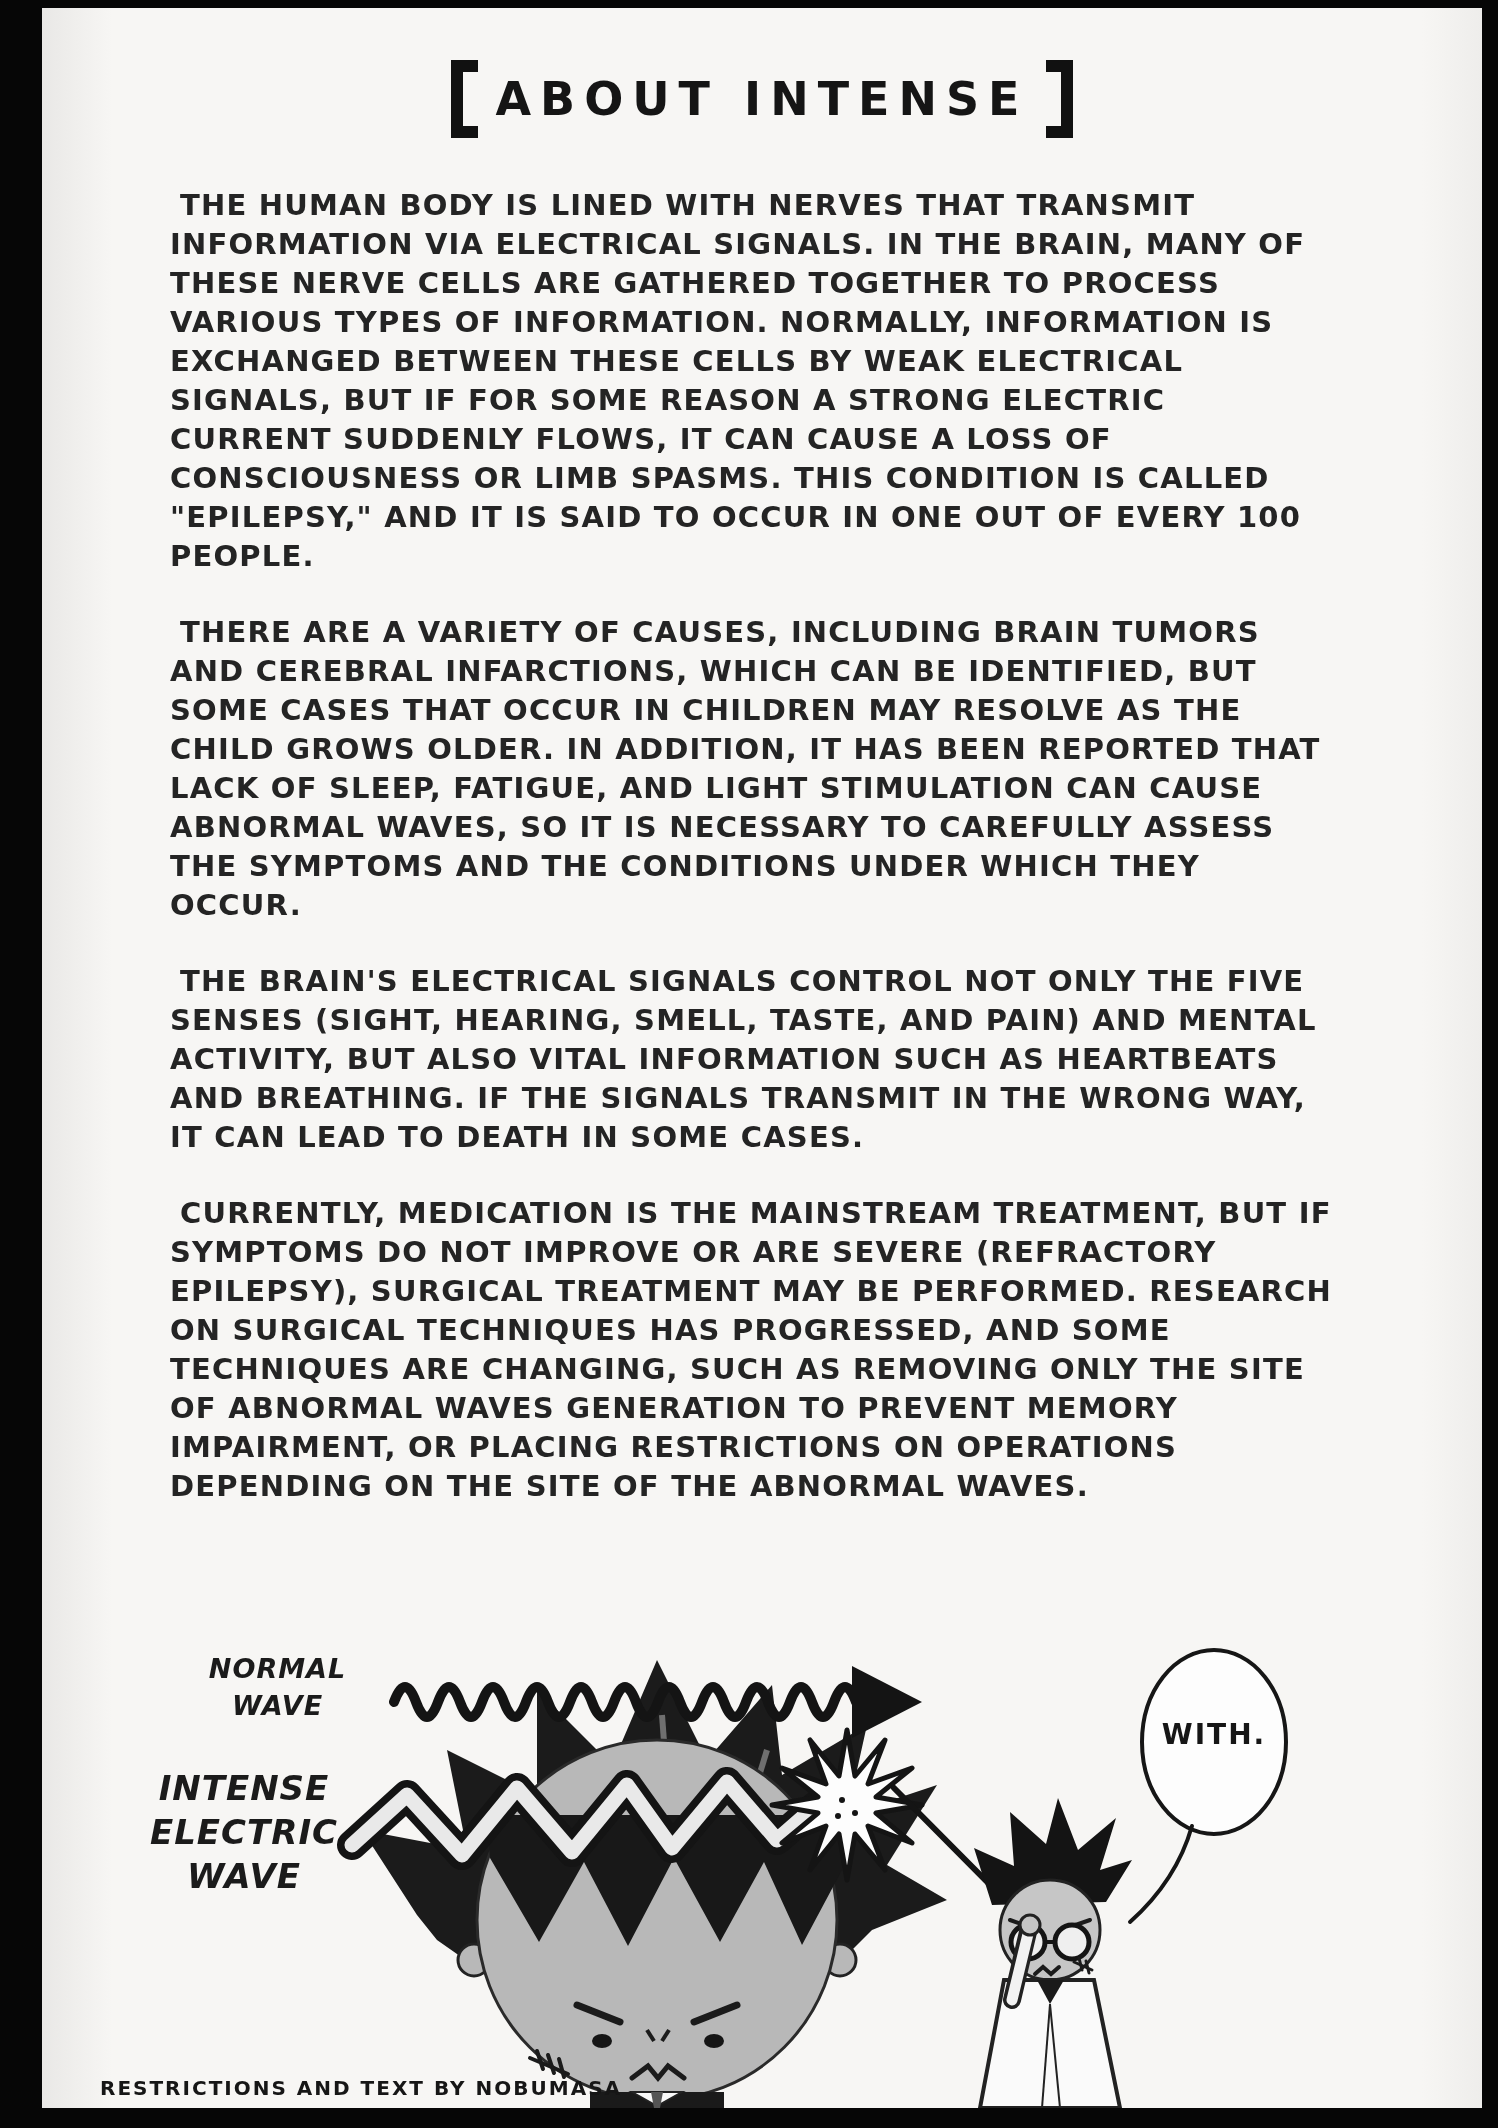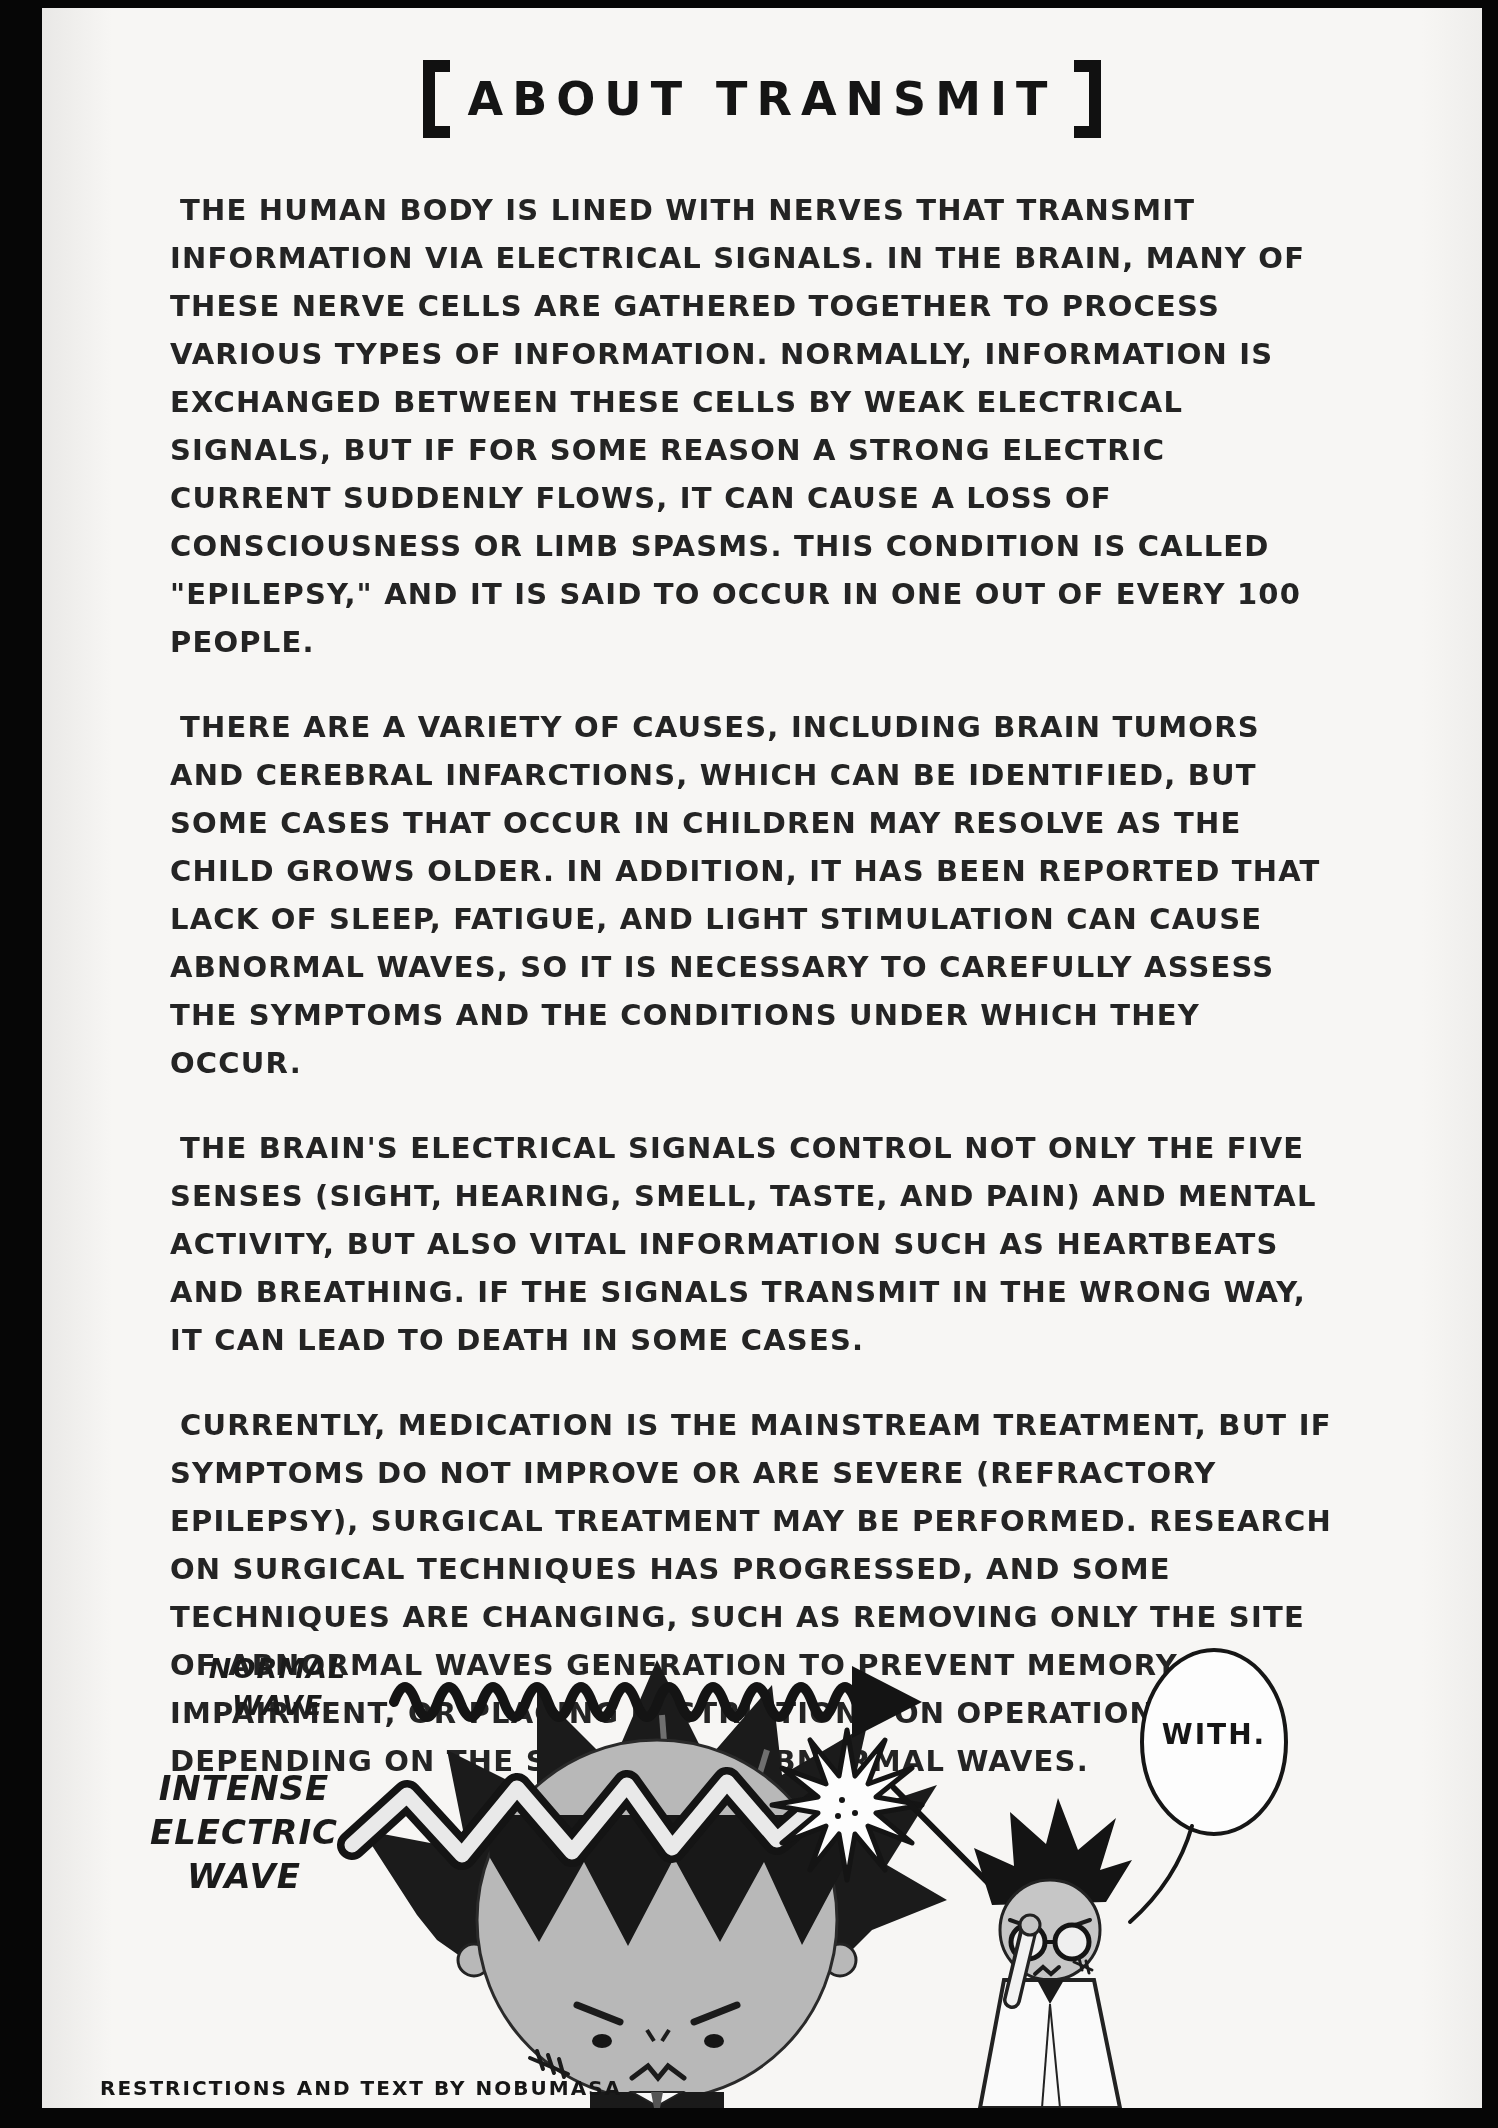--- a/index.html
+++ b/index.html
@@ -34,21 +34,21 @@
     color:#151515;
   }
   .content {
     margin:48px 0 0 128px;
     width:1165px;
   }
   .content p {
     margin:0 0 37px 0;
     font-size:29px;
     font-weight:bold;
-    line-height:48px;
+    line-height:39px;
     letter-spacing:1.2px;
     color:#242424;
     text-indent:10px;
   }
   .footnote {
     margin:6px 0 0 128px;
     font-size:23px;
     font-weight:bold;
     letter-spacing:1px;
     color:#2a2a2a;
@@ -83,21 +83,21 @@
     color:#161616;
     z-index:5;
   }
 </style>
 </head>
 <body>
 
 <div class="page">
 
   <div class="title">
-    <span class="bracket left"></span><span class="title-text">ABOUT TRANSMIT</span><span class="bracket right"></span>
+    <span class="bracket left"></span><span class="title-text">ABOUT INTENSE</span><span class="bracket right"></span>
   </div>
 
   <div class="content">
     <p>THE HUMAN BODY IS LINED WITH NERVES THAT TRANSMIT INFORMATION VIA ELECTRICAL SIGNALS. IN THE BRAIN, MANY OF THESE NERVE CELLS ARE GATHERED TOGETHER TO PROCESS VARIOUS TYPES OF INFORMATION. NORMALLY, INFORMATION IS EXCHANGED BETWEEN THESE CELLS BY WEAK ELECTRICAL SIGNALS, BUT IF FOR SOME REASON A STRONG ELECTRIC CURRENT SUDDENLY FLOWS, IT CAN CAUSE A LOSS OF CONSCIOUSNESS OR LIMB SPASMS. THIS CONDITION IS CALLED "EPILEPSY," AND IT IS SAID TO OCCUR IN ONE OUT OF EVERY 100 PEOPLE.</p>
     <p>THERE ARE A VARIETY OF CAUSES, INCLUDING BRAIN TUMORS AND CEREBRAL INFARCTIONS, WHICH CAN BE IDENTIFIED, BUT SOME CASES THAT OCCUR IN CHILDREN MAY RESOLVE AS THE CHILD GROWS OLDER. IN ADDITION, IT HAS BEEN REPORTED THAT LACK OF SLEEP, FATIGUE, AND LIGHT STIMULATION CAN CAUSE ABNORMAL WAVES, SO IT IS NECESSARY TO CAREFULLY ASSESS THE SYMPTOMS AND THE CONDITIONS UNDER WHICH THEY OCCUR.</p>
     <p>THE BRAIN'S ELECTRICAL SIGNALS CONTROL NOT ONLY THE FIVE SENSES (SIGHT, HEARING, SMELL, TASTE, AND PAIN) AND MENTAL ACTIVITY, BUT ALSO VITAL INFORMATION SUCH AS HEARTBEATS AND BREATHING. IF THE SIGNALS TRANSMIT IN THE WRONG WAY, IT CAN LEAD TO DEATH IN SOME CASES.</p>
     <p>CURRENTLY, MEDICATION IS THE MAINSTREAM TREATMENT, BUT IF SYMPTOMS DO NOT IMPROVE OR ARE SEVERE (REFRACTORY EPILEPSY), SURGICAL TREATMENT MAY BE PERFORMED. RESEARCH ON SURGICAL TECHNIQUES HAS PROGRESSED, AND SOME TECHNIQUES ARE CHANGING, SUCH AS REMOVING ONLY THE SITE OF ABNORMAL WAVES GENERATION TO PREVENT MEMORY IMPAIRMENT, OR PLACING RESTRICTIONS ON OPERATIONS DEPENDING ON THE SITE OF THE ABNORMAL WAVES.</p>
   </div>
 
 

